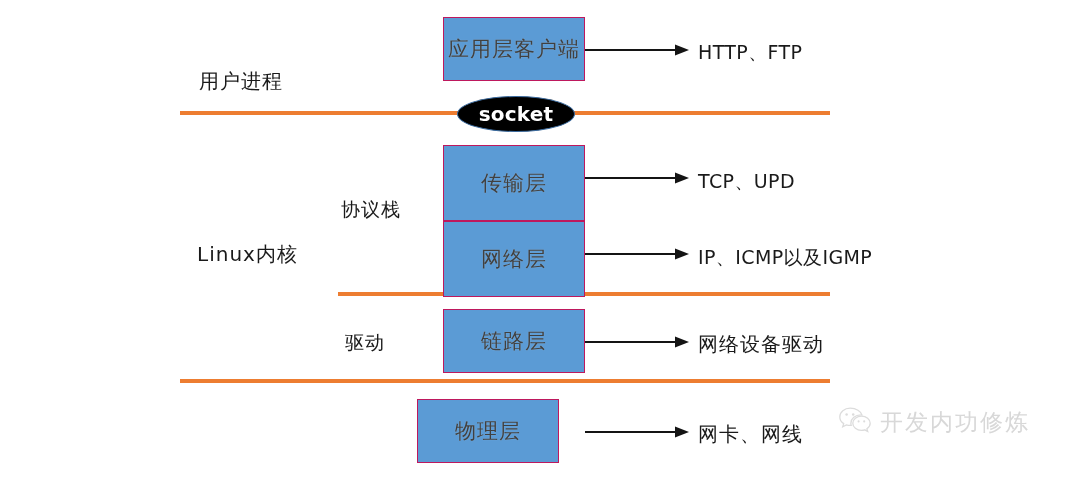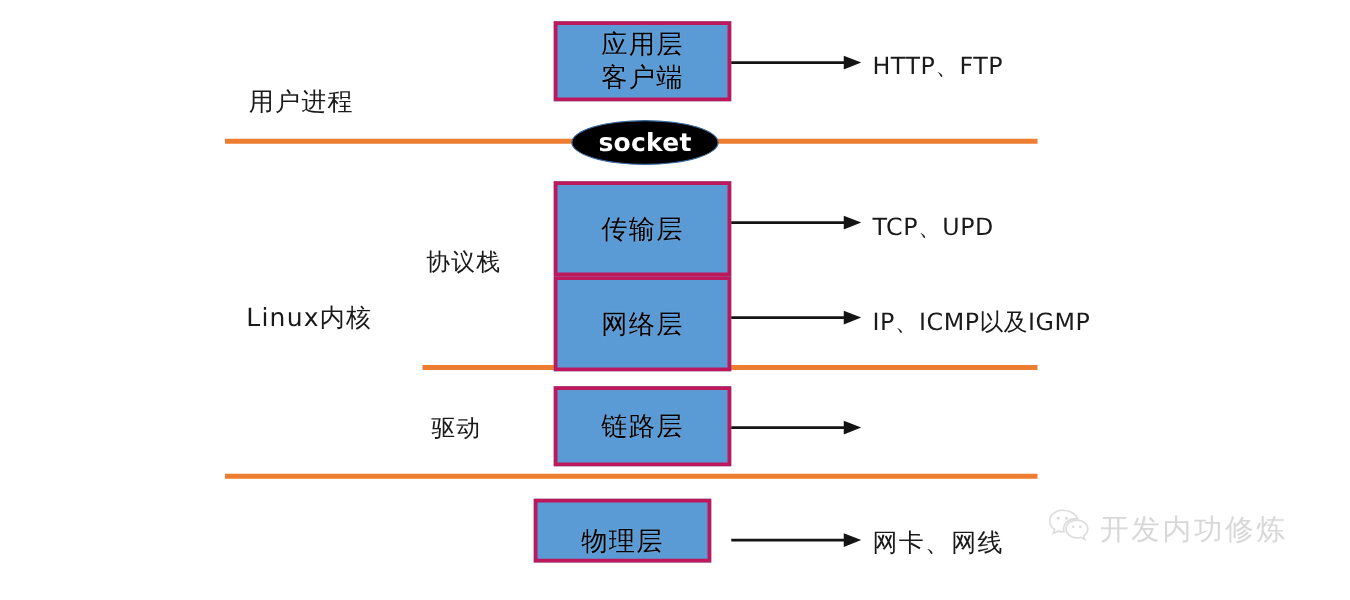--- a/index.html
+++ b/index.html
@@ -16,24 +16,24 @@
     height: 480px;
     background: #ffffff;
     overflow: hidden;
   }
 
   
   .layer-box {
     position: absolute;
     box-sizing: border-box;
     background: #5B9BD5;
-    border: 3px solid #be185d;
-    color: #000000;
+    border: 1px solid #be185d;
+    color: #404040;
     display: flex;
-    flex-direction: column;
+    flex-direction: row;
     align-items: center;
     justify-content: center;
     font-size: 21px;
     line-height: 1.28;
     letter-spacing: 1px;
     font-family: "DejaVu Sans", "Liberation Sans", sans-serif;
     text-shadow: 0 0 1px rgba(255,255,255,0.35);
   }
   .layer-box .ln { display: block; white-space: nowrap; }
 
@@ -150,22 +150,23 @@
 
   <div class="layer-box" style="left:443px; top:309px; width:142px; height:64px;">
     <span class="ln">链路层</span>
   </div>
   <div class="arrow" style="left:585px; top:335px; width:108px;">
     <svg width="108" height="14" viewBox="0 0 108 14">
       <line x1="0" y1="7" x2="92" y2="7" stroke="#141414" stroke-width="2.2"></line>
       <polygon points="90,1.5 104,7 90,12.5" fill="#141414"></polygon>
     </svg>
   </div>
+  <div class="label label-cjk" style="left:698px; top:331px;">网络设备驱动</div>
 
-  <div class="layer-box" style="left:427px; top:399px; width:142px; height:51px;justify-content:flex-end;">
+  <div class="layer-box" style="left:417px; top:399px; width:142px; height:64px;">
     <span class="ln">物理层</span>
   </div>
   <div class="arrow" style="left:585px; top:425px; width:108px;">
     <svg width="108" height="14" viewBox="0 0 108 14">
       <line x1="0" y1="7" x2="92" y2="7" stroke="#141414" stroke-width="2.2"></line>
       <polygon points="90,1.5 104,7 90,12.5" fill="#141414"></polygon>
     </svg>
   </div>
   <div class="label label-cjk" style="left:698px; top:421px;">网卡、网线</div>
 

